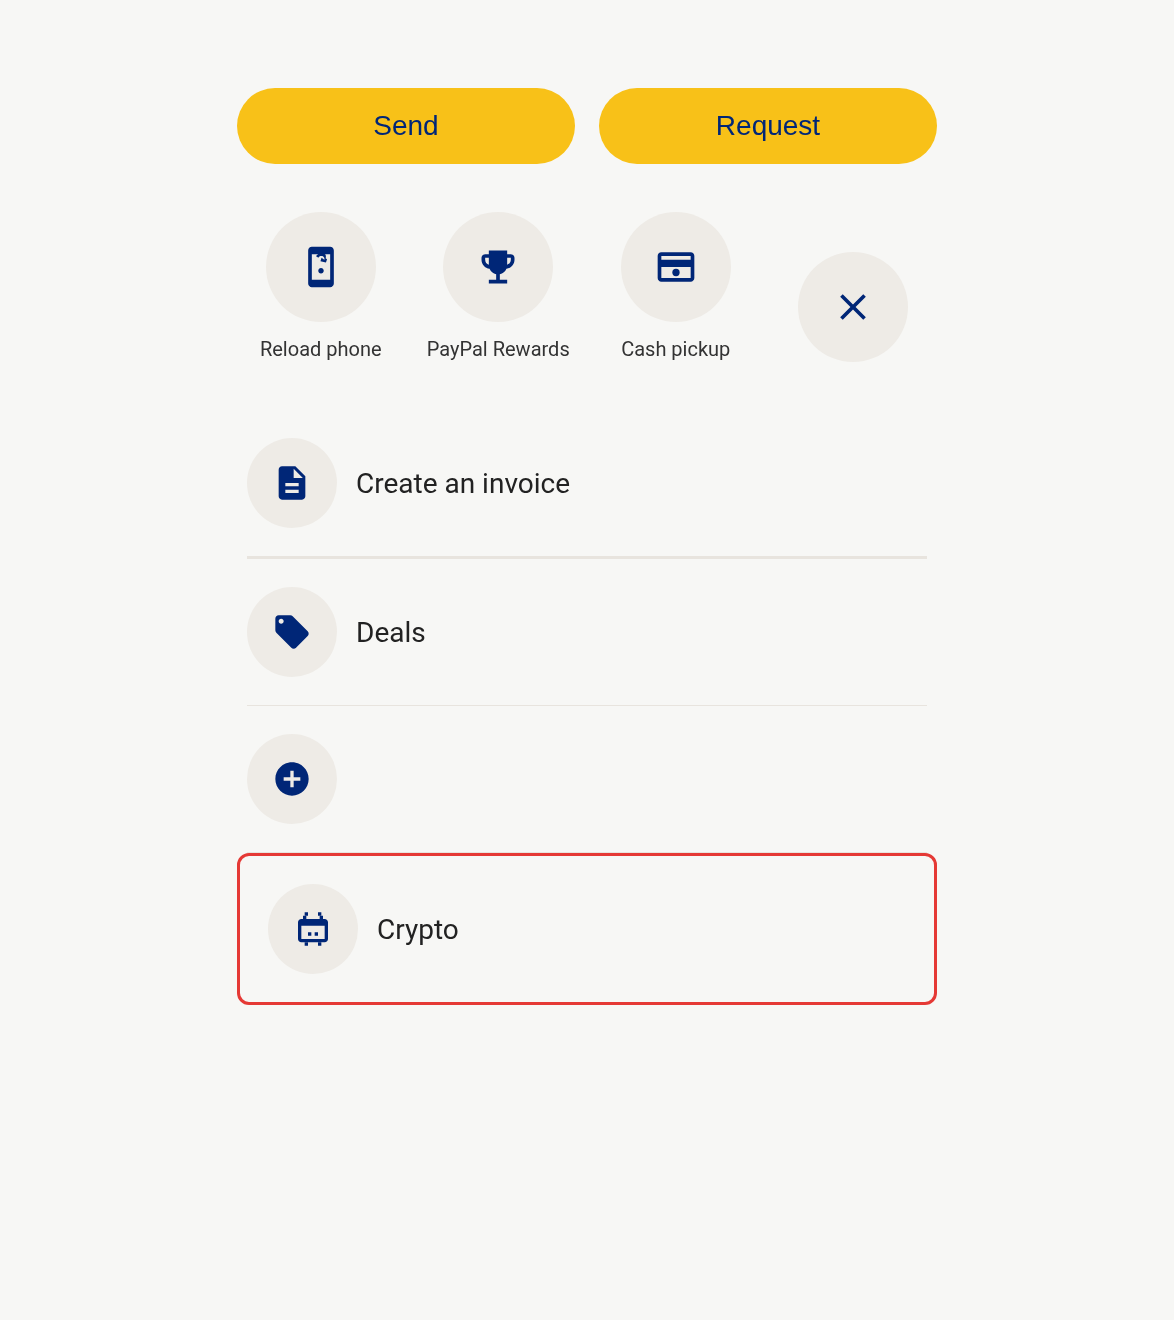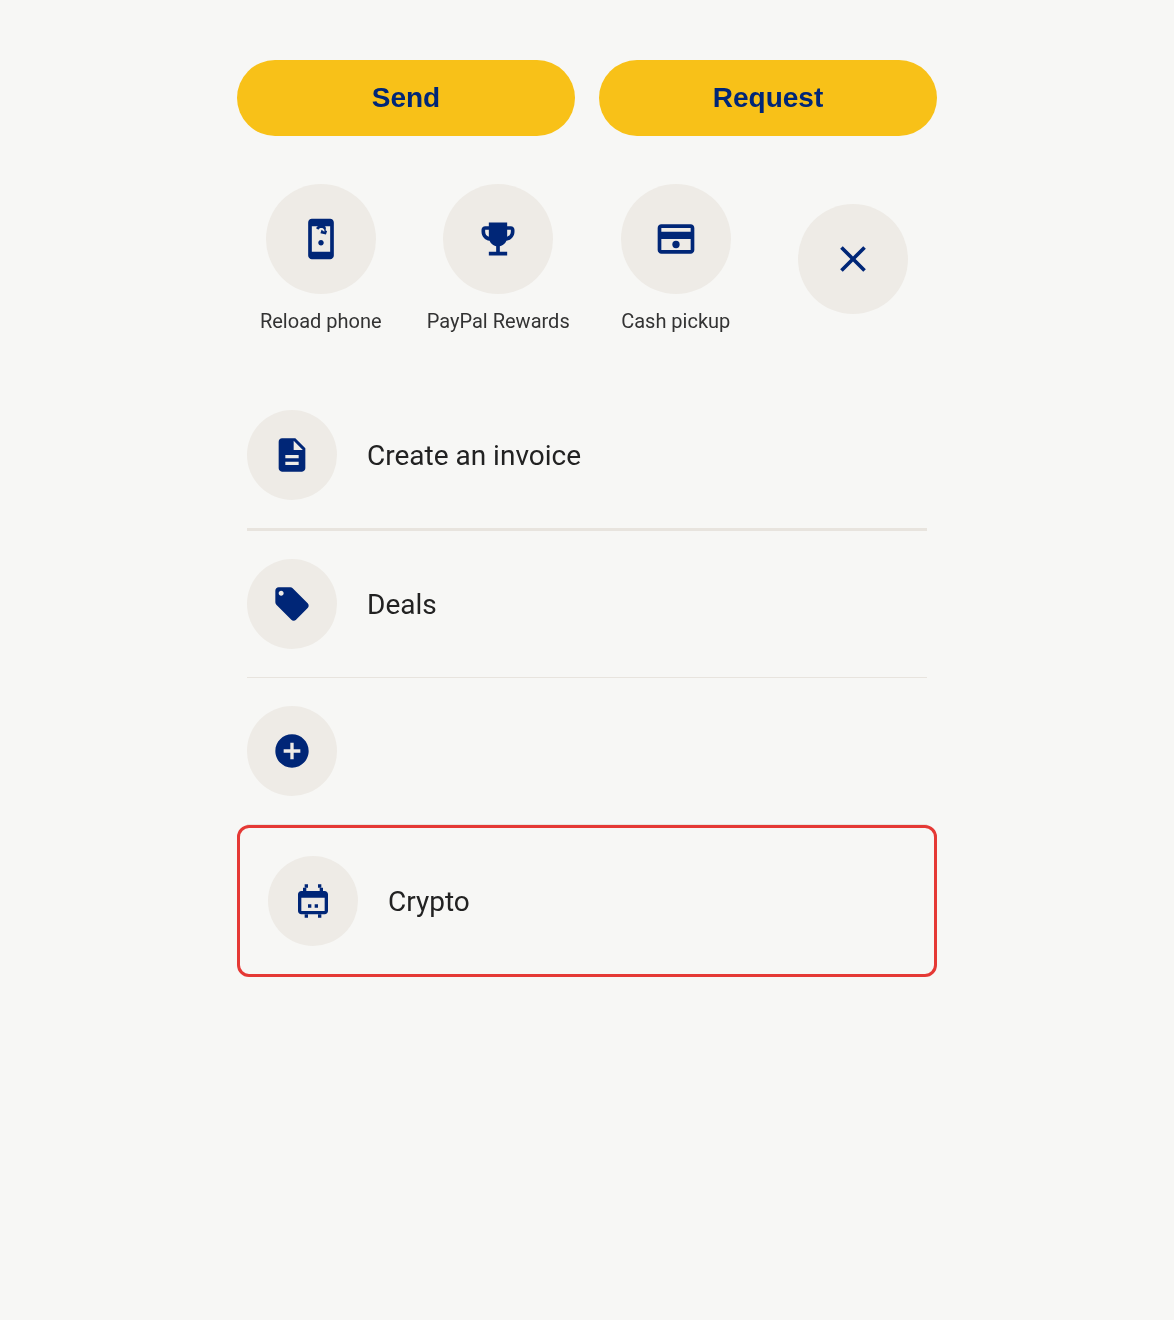--- a/index.html
+++ b/index.html
@@ -33,30 +33,31 @@
     }
 
     .action-btn {
       flex: 1;
       padding: 22px 0;
       border-radius: 50px;
       border: none;
       background: #f8c118;
       color: #002677;
       font-size: 28px;
-      font-weight: 700;
+      font-weight: 400;
       cursor: pointer;
+      margin-top: 28px;
     }
 
     
     .icon-grid {
       display: flex;
       gap: 10px;
       margin-bottom: 48px;
-      align-items: center;
+      align-items: flex-end;
     }
 
     .icon-item {
       display: flex;
       flex-direction: column;
       align-items: center;
       gap: 14px;
       cursor: pointer;
       flex: 1;
     }
@@ -81,21 +82,21 @@
       font-size: 20px;
       color: #333;
       text-align: center;
       line-height: 1.3;
     }
 
     
     .list-item {
       display: flex;
       align-items: center;
-      gap: 30px;
+      gap: 19px;
       padding: 28px 10px;
       cursor: pointer;
       border-radius: 12px;
     }
 
     .list-icon-circle {
       width: 90px;
       height: 90px;
       border-radius: 50%;
       background: #eeebe6;

